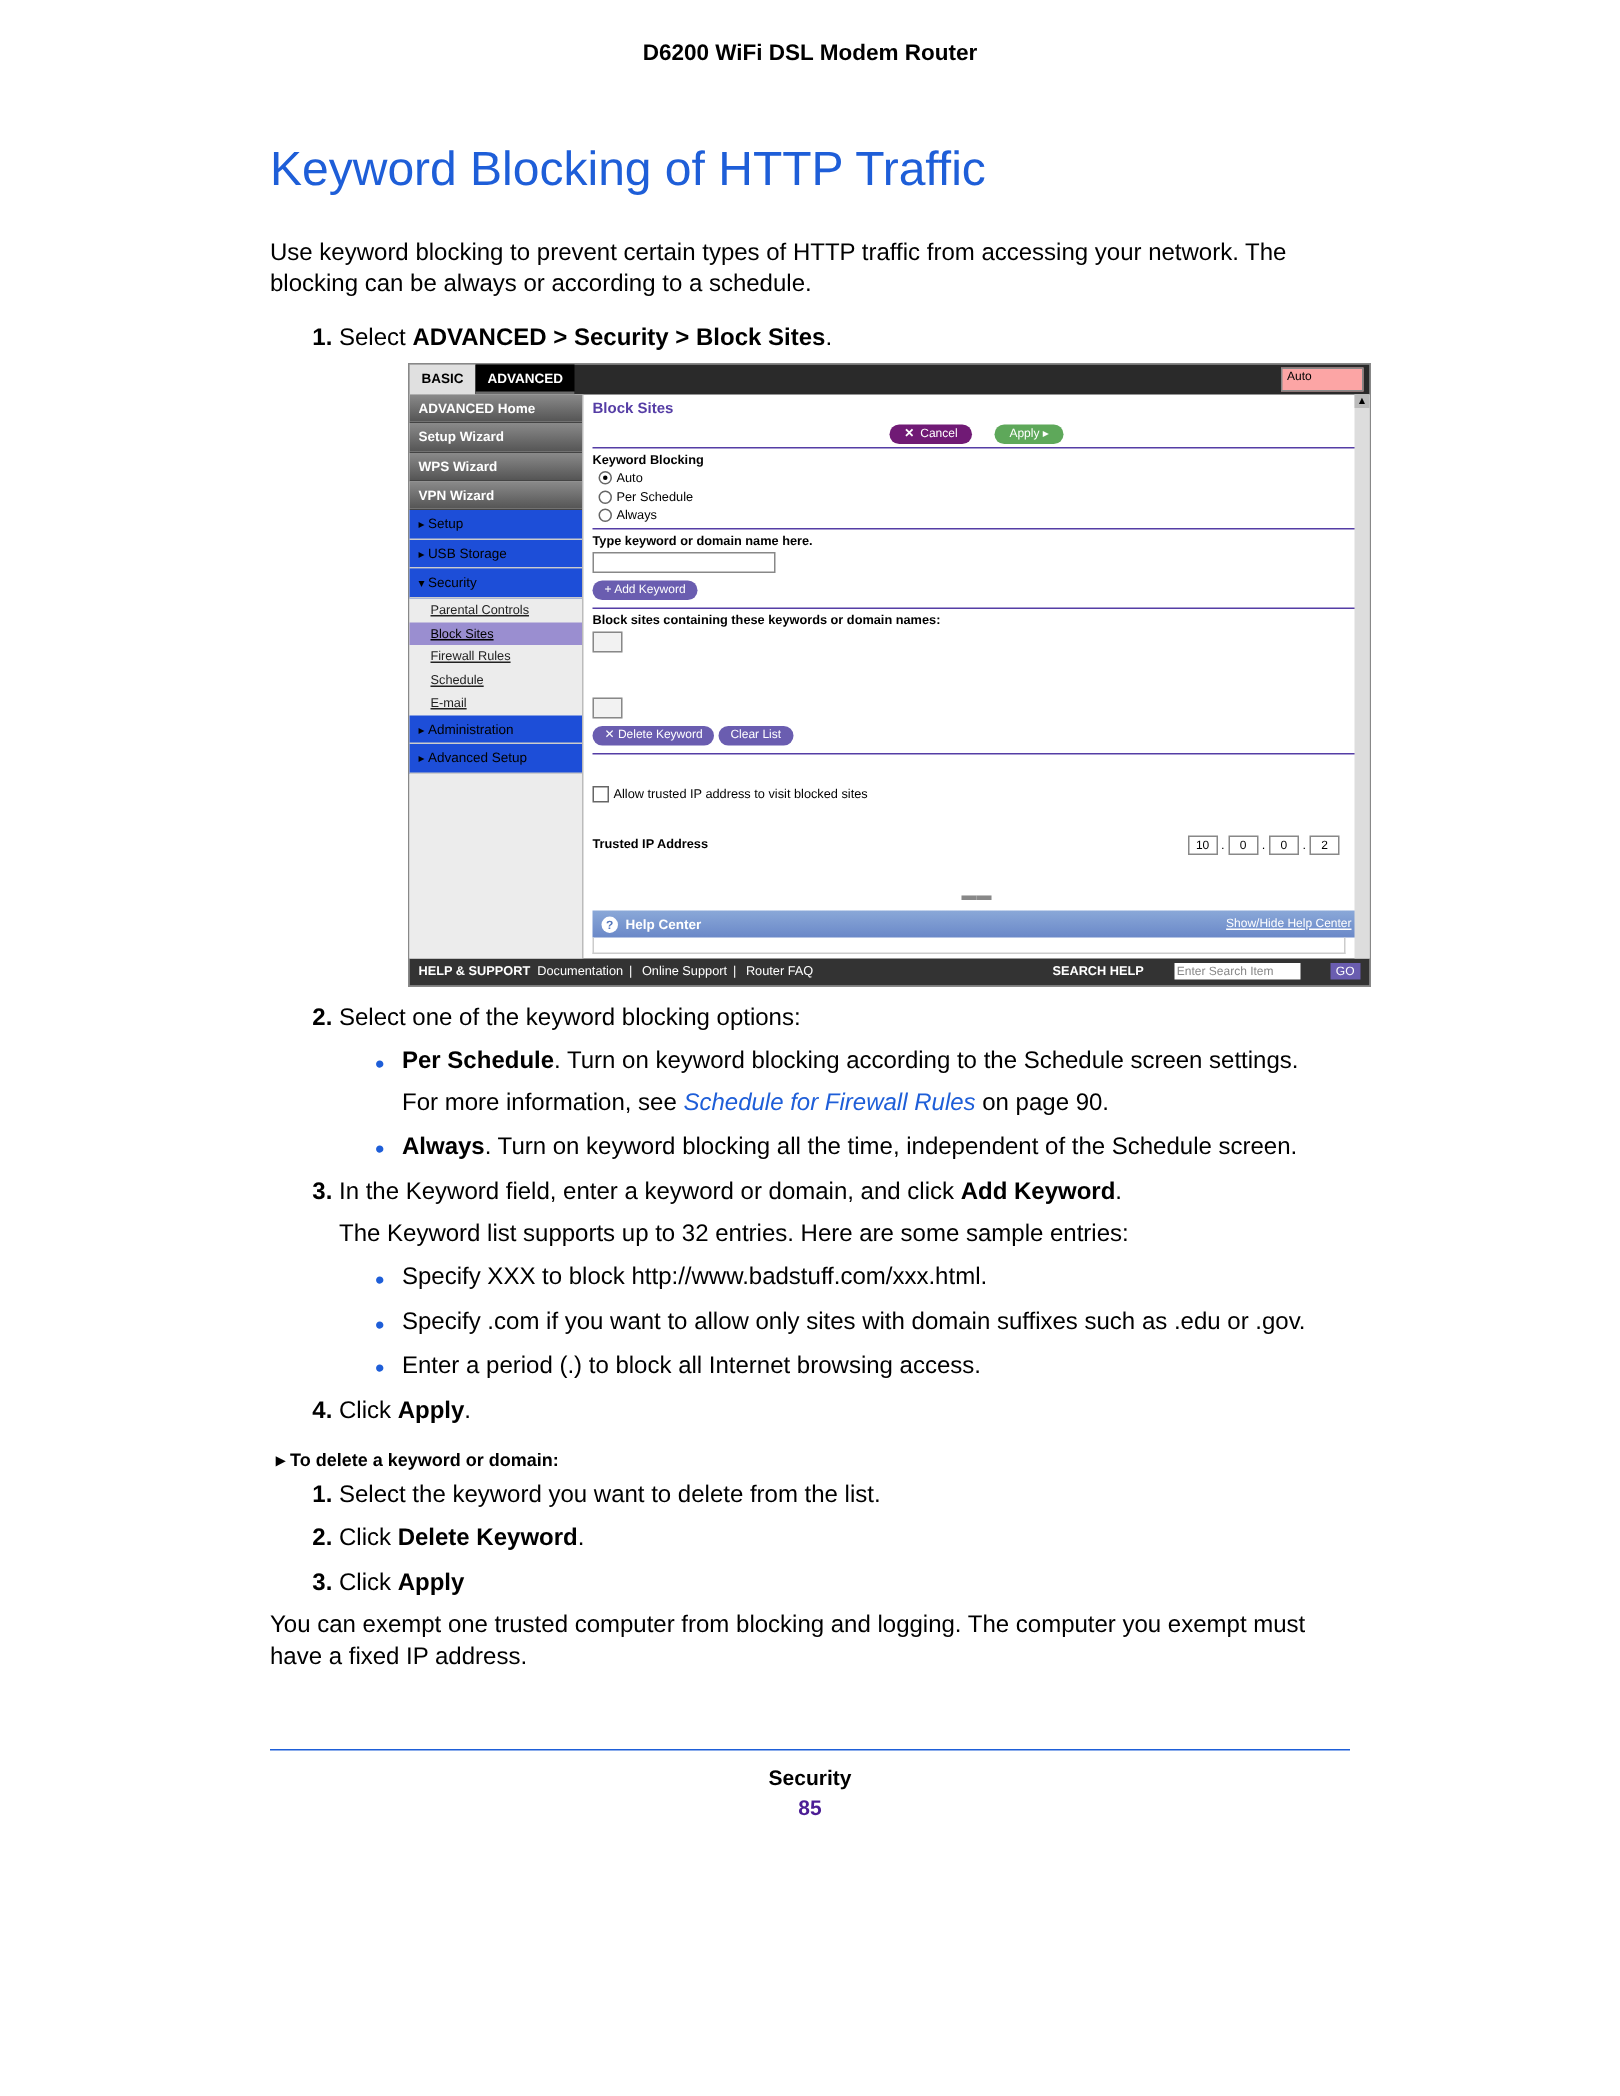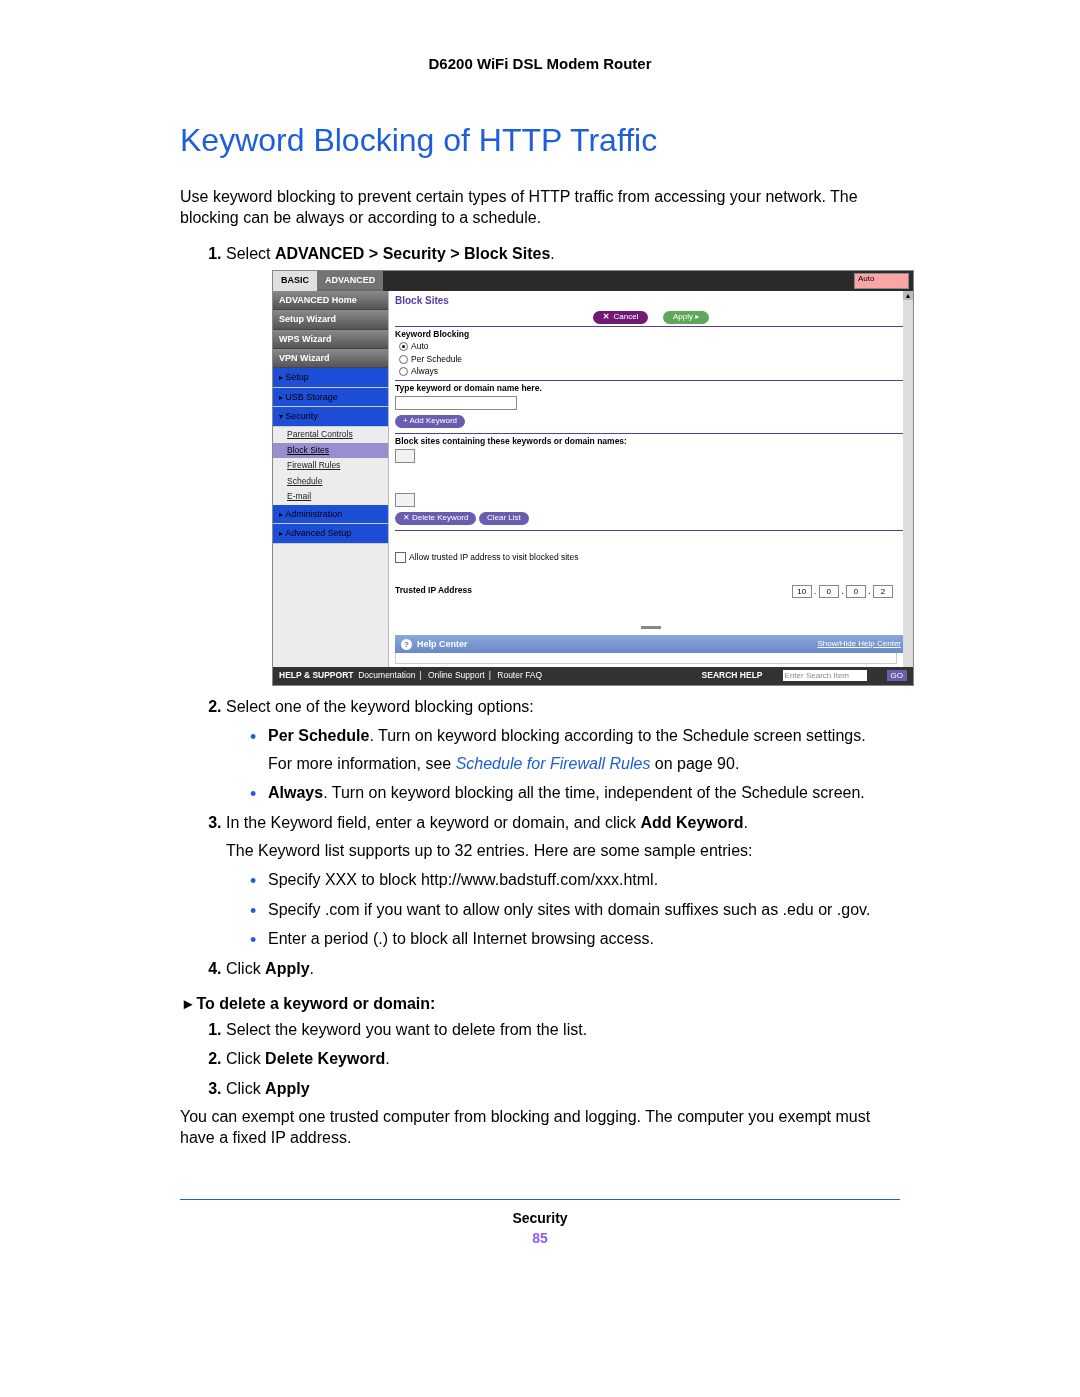--- a/index.html
+++ b/index.html
@@ -5,21 +5,21 @@
   body {
     font-family: Arial, Helvetica, sans-serif;
     background: #fff;
     margin: 0;
     padding: 0;
   }
   .page {
     width: 940px;
     min-height: 1397px;
     margin: 0 auto;
-    padding: 55px 110px 30px 110px;
+    padding: 27px 110px 30px 110px;
     box-sizing: border-box;
     position: relative;
   }
   .doc-header {
     text-align: center;
     font-weight: bold;
     font-size: 15px;
     margin-bottom: 50px;
   }
   h1.main-title {
@@ -61,41 +61,41 @@
     position: absolute;
     left: 0;
     color: #1e5ed8;
     font-size: 18px;
   }
   .bold { font-weight: bold; }
   .italic-link { color: #1e5ed8; font-style: italic; }
   .sub-para { margin: 6px 0 4px 0; line-height:1.35; }
   .proc-heading {
     font-weight: bold;
-    font-size: 16px;
+    font-size: 12px;
     margin: 14px 0 6px 4px;
   }
   .proc-heading::before {
     content: "▸ ";
     color: #000;
   }
   .footer-rule {
     border: none;
     border-top: 1px solid #1e5ed8;
     margin: 50px 0 10px 0;
   }
   .footer-text {
     text-align: center;
     font-weight: bold;
     font-size: 14px;
     margin: 0;
   }
   .footer-page {
     text-align: center;
-    color: #8b5cf6;
+    color: #4c1d95;
     font-weight: bold;
     font-size: 14px;
     margin: 4px 0 0 0;
   }
 
   
   .figure {
     margin: 6px 0 10px 46px;
     border: 1px solid #888;
     width: 640px;
@@ -106,21 +106,21 @@
     display: flex;
     background: #2a2a2a;
   }
   .tab {
     padding: 3px 8px;
     font-weight: bold;
     font-size: 9px;
     color: #fff;
   }
   .tab.basic { background: #e0e0e0; color:#000; }
-  .tab.adv { background: #737373; color:#fff; border-bottom:2px solid #6a6a6a;}
+  .tab.adv { background: #000000; color:#fff; border-bottom:2px solid #6a6a6a;}
   .fig-top .spacer { flex:1; }
   .lang-select {
     background:#fca5a5; border:1px solid #888; font-size:8px; padding:0 10px 0 3px;
     margin:2px 4px; min-width:40px;
   }
   .fig-body { display:flex; }
   .sidebar { width: 115px; background:#ececec; }
   .sb-btn {
     background: linear-gradient(#8a8a8a,#555);
     color:#fff; font-weight:bold; font-size:9px;

